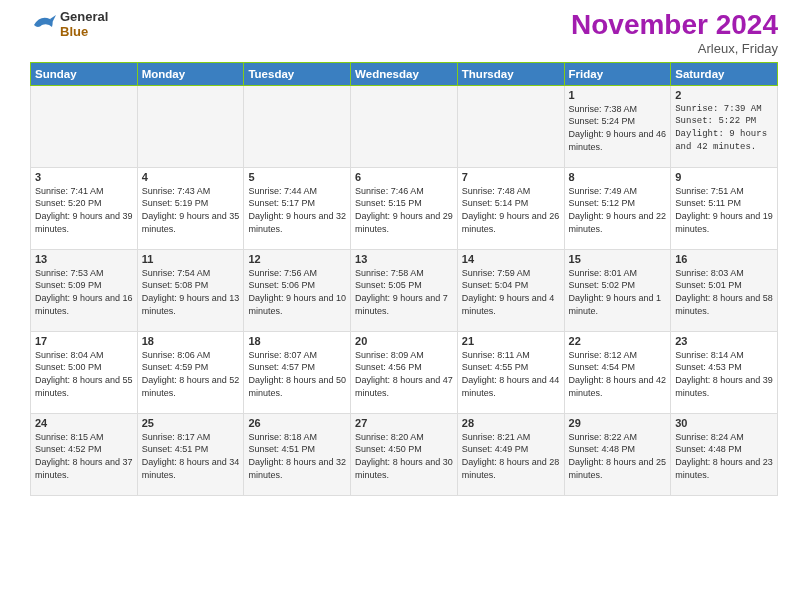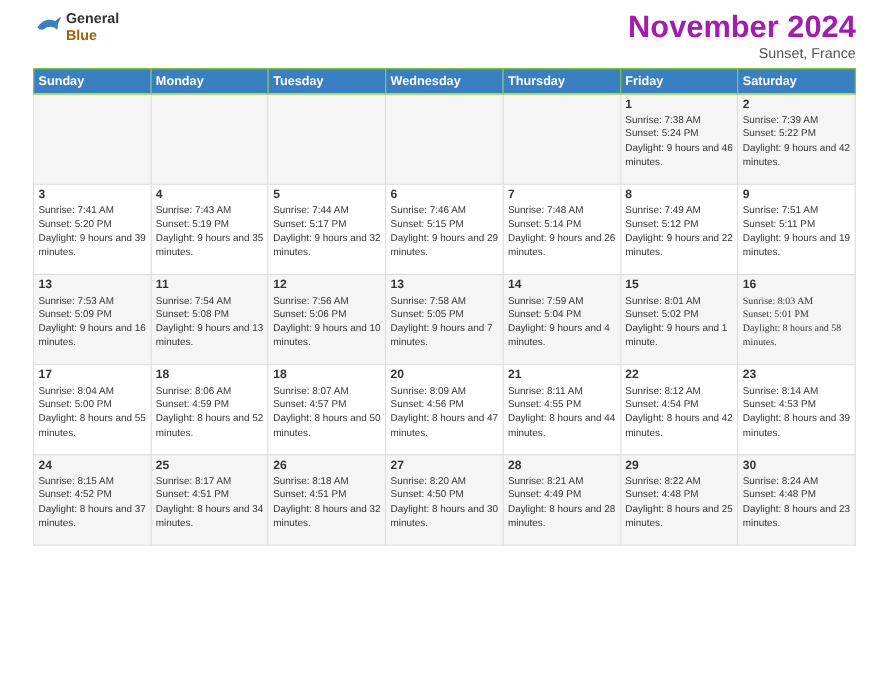--- a/index.html
+++ b/index.html
@@ -94,21 +94,21 @@
       <path d="M4 14 Q10 4 20 8 Q24 10 22 16 Q18 12 12 14 Q8 18 4 14Z" fill="#3a7fc1"></path>
       <path d="M20 8 L26 4 L22 12Z" fill="#3a7fc1"></path>
     </svg>
     <div style="line-height:1.15;">
       <span style="display:block;font-size:13px;font-weight:bold;color:#333;">General</span>
       <span style="display:block;font-size:13px;font-weight:bold;color:#a16207;">Blue</span>
     </div>
   </div>
     <div class="title-block">
       <div class="month-year">November 2024</div>
-      <div class="location">Sunset, France</div>
+      <div class="location">Arleux, Friday</div>
     </div>
   </div>
 
   <table>
     <thead>
       <tr>
         <th>Sunday</th>
         <th>Monday</th>
         <th>Tuesday</th>
         <th>Wednesday</th>
@@ -125,21 +125,21 @@
           <td class="empty-cell"></td>
           <td class="empty-cell"></td>
           <td>
             <span class="day-number">1</span>
             <div class="day-info" style="white-space: pre-line;">Sunrise: 7:38 AM
 Sunset: 5:24 PM
 Daylight: 9 hours and 46 minutes.</div>
           </td>
           <td>
             <span class="day-number">2</span>
-            <div class="day-info" style="white-space: pre-line;">Sunrise: 7:39 AM
+            <div class="day-info" style="white-space: pre-line; font-family: Liberation Mono, monospace;">Sunrise: 7:39 AM
 Sunset: 5:22 PM
 Daylight: 9 hours and 42 minutes.</div>
           </td>
         </tr>
         <tr>
           <td>
             <span class="day-number">3</span>
             <div class="day-info" style="white-space: pre-line;">Sunrise: 7:41 AM
 Sunset: 5:20 PM
 Daylight: 9 hours and 39 minutes.</div>
@@ -213,21 +213,21 @@
 Daylight: 9 hours and 4 minutes.</div>
           </td>
           <td>
             <span class="day-number">15</span>
             <div class="day-info" style="white-space: pre-line;">Sunrise: 8:01 AM
 Sunset: 5:02 PM
 Daylight: 9 hours and 1 minute.</div>
           </td>
           <td>
             <span class="day-number">16</span>
-            <div class="day-info" style="white-space: pre-line; font-family: Liberation Serif, serif;">Sunrise: 8:03 AM
+            <div class="day-info" style="white-space: pre-line;">Sunrise: 8:03 AM
 Sunset: 5:01 PM
 Daylight: 8 hours and 58 minutes.</div>
           </td>
         </tr>
         <tr>
           <td>
             <span class="day-number">17</span>
             <div class="day-info" style="white-space: pre-line;">Sunrise: 8:04 AM
 Sunset: 5:00 PM
 Daylight: 8 hours and 55 minutes.</div>

